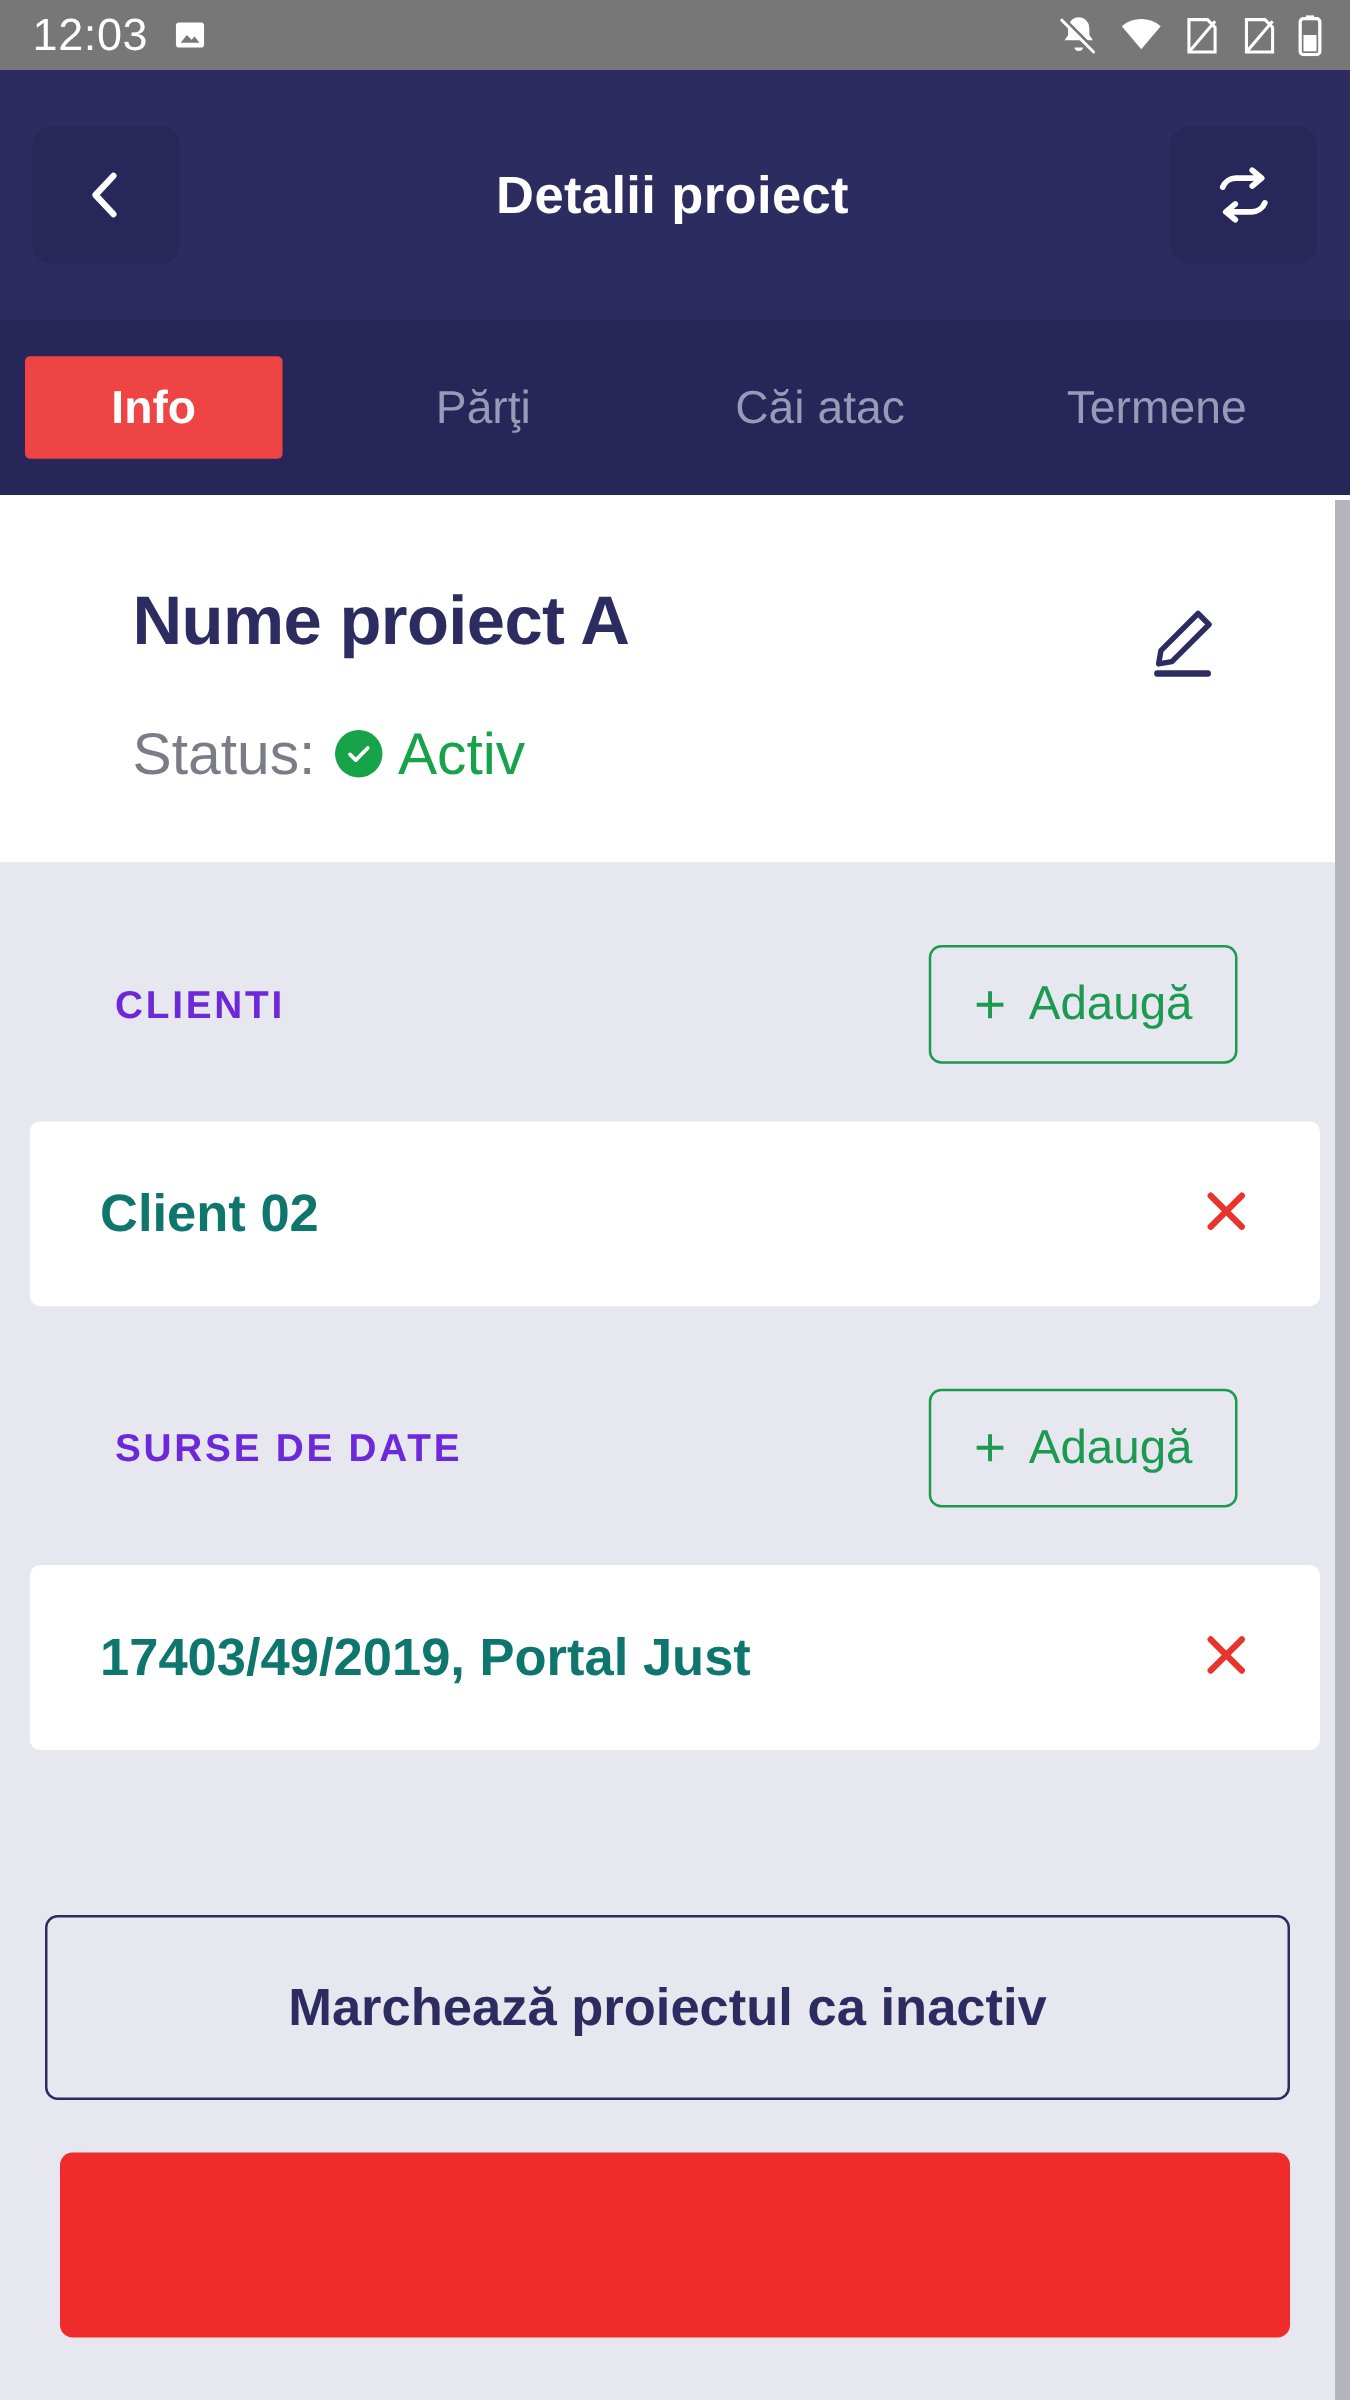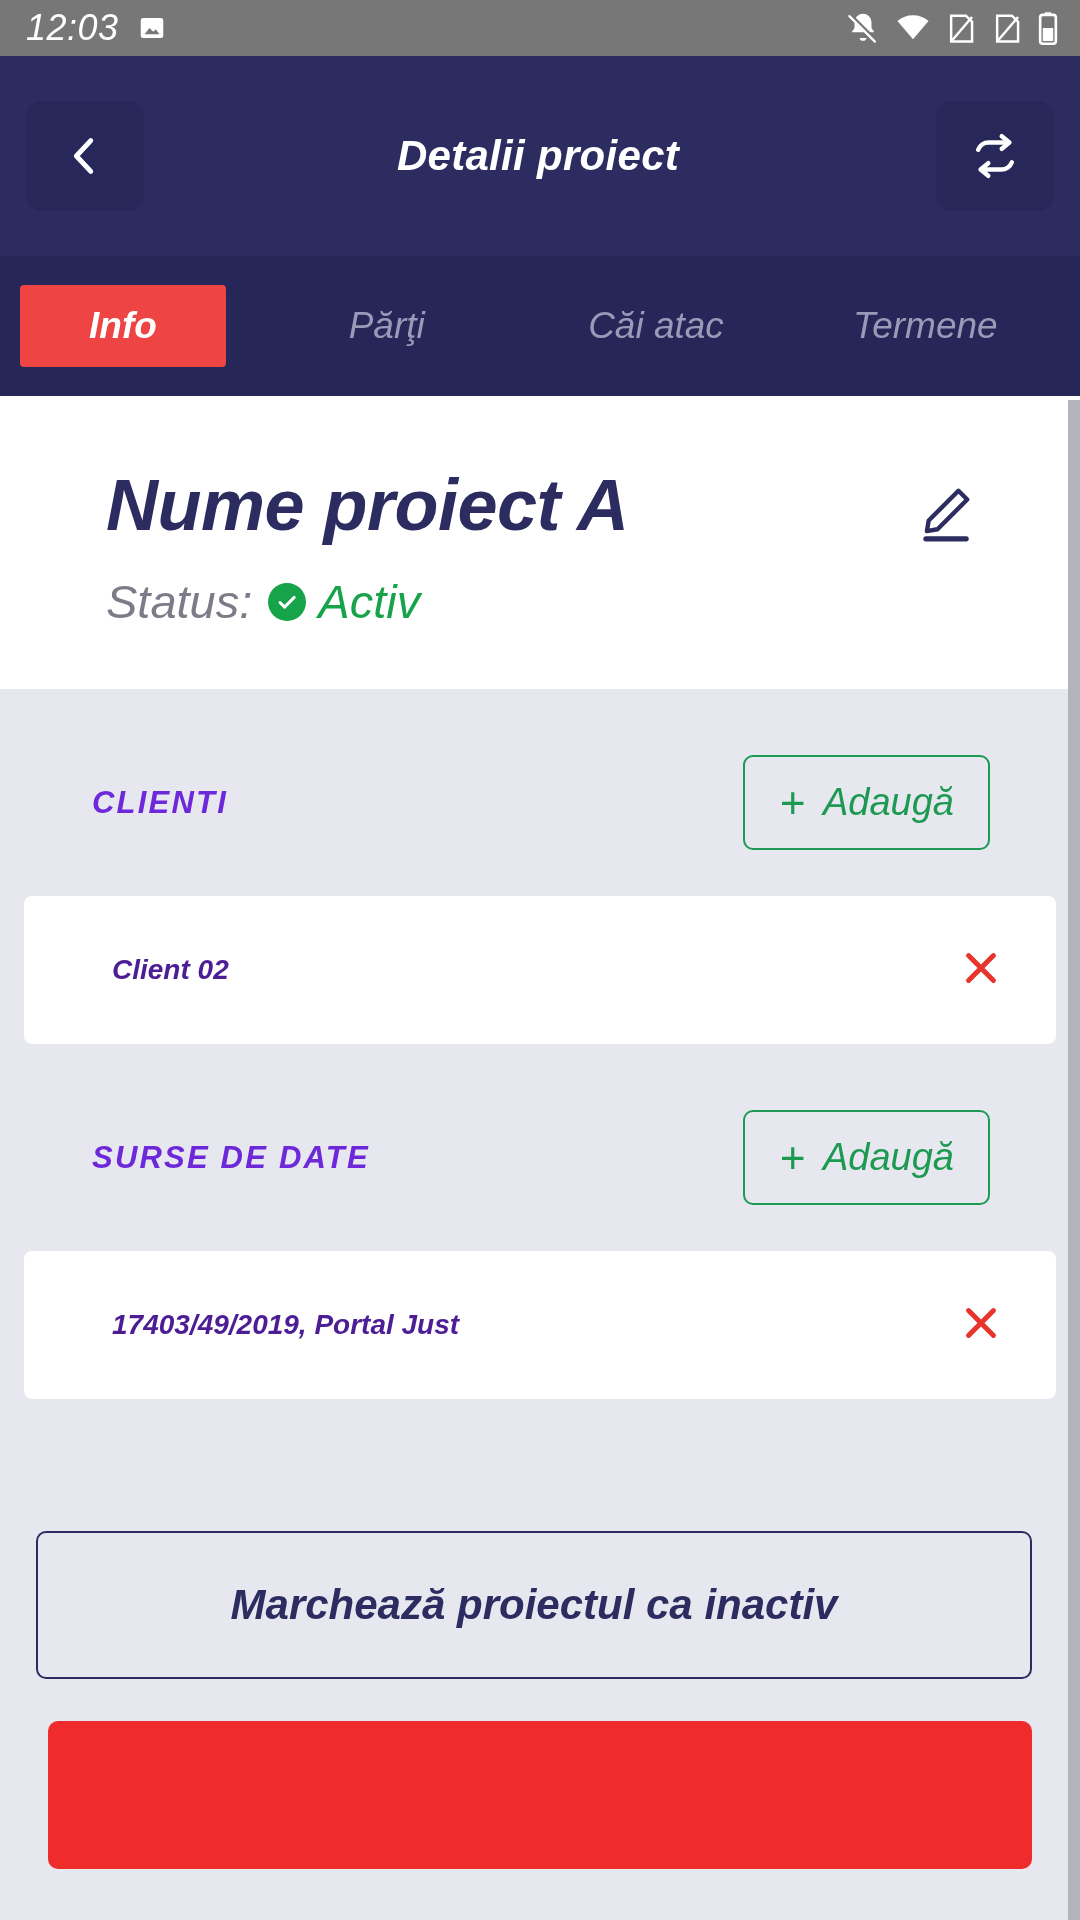--- a/index.html
+++ b/index.html
@@ -2,21 +2,21 @@
 <html><head>
 <meta charset="utf-8">
 <style>
   * { margin:0; padding:0; box-sizing:border-box; }
   html, body {
     width:1080px; height:1920px;
     background:#e7e7f0;
     font-family:"Liberation Sans", sans-serif;
     overflow:hidden;
   }
-  .screen { position:relative; width:1080px; height:1920px; overflow:hidden;font-style:italic; }
+  .screen { position:relative; width:1080px; height:1920px; overflow:hidden; }
 
   
   .statusbar {
     height:56px; background:#777777;
     display:flex; align-items:center;
     padding:0 22px 0 26px; color:#ffffff;
   }
   .status-time { font-size:36px; letter-spacing:0.5px; }
   .status-left-icons { display:flex; align-items:center; gap:14px; margin-left:18px; }
   .status-right { margin-left:auto; display:flex; align-items:center; gap:16px; }
@@ -58,21 +58,21 @@
     margin-right:26px;
   }
 
   
   .projcard { background:#ffffff; padding:72px 0 60px 0; }
   .projrow {
     display:flex; align-items:flex-start;
     padding:0 104px 0 106px;
   }
   .projname {
-    font-size:72px; font-weight:bold; color:#2c2c60;
+    font-size:55px; font-weight:bold; color:#2c2c60;
     line-height:1.05; letter-spacing:-0.5px;
   }
   .edit-wrap { margin-left:auto; padding-top:14px; }
   .statusline {
     display:flex; align-items:center; gap:12px;
     padding:26px 0 0 106px;
     font-size:47px; color:#7c7c89;
   }
   .status-val { color:#16a34a; }
   .check-badge {
@@ -102,21 +102,21 @@
   .plus { font-size:44px; line-height:0.8; font-weight:300; }
 
   .row-card {
     background:#ffffff; border-radius:8px;
     margin:46px 24px 0 24px;
     min-height:148px;
     display:flex; align-items:center;
     padding:0 52px 0 56px;
   }
   .row-label {
-    font-size:28px; font-weight:bold; color:#4c1d95;margin-left:32px;
+    font-size:42px; font-weight:bold; color:#0f766e;
   }
   .row-x { margin-left:auto; }
 
   .outline-btn {
     margin:132px 48px 0 36px;
     border:2px solid #2c2c60; border-radius:10px;
     background:transparent; color:#2c2c60;
     font-size:42px; font-weight:bold;
     height:148px;
     display:flex; align-items:center; justify-content:center;

